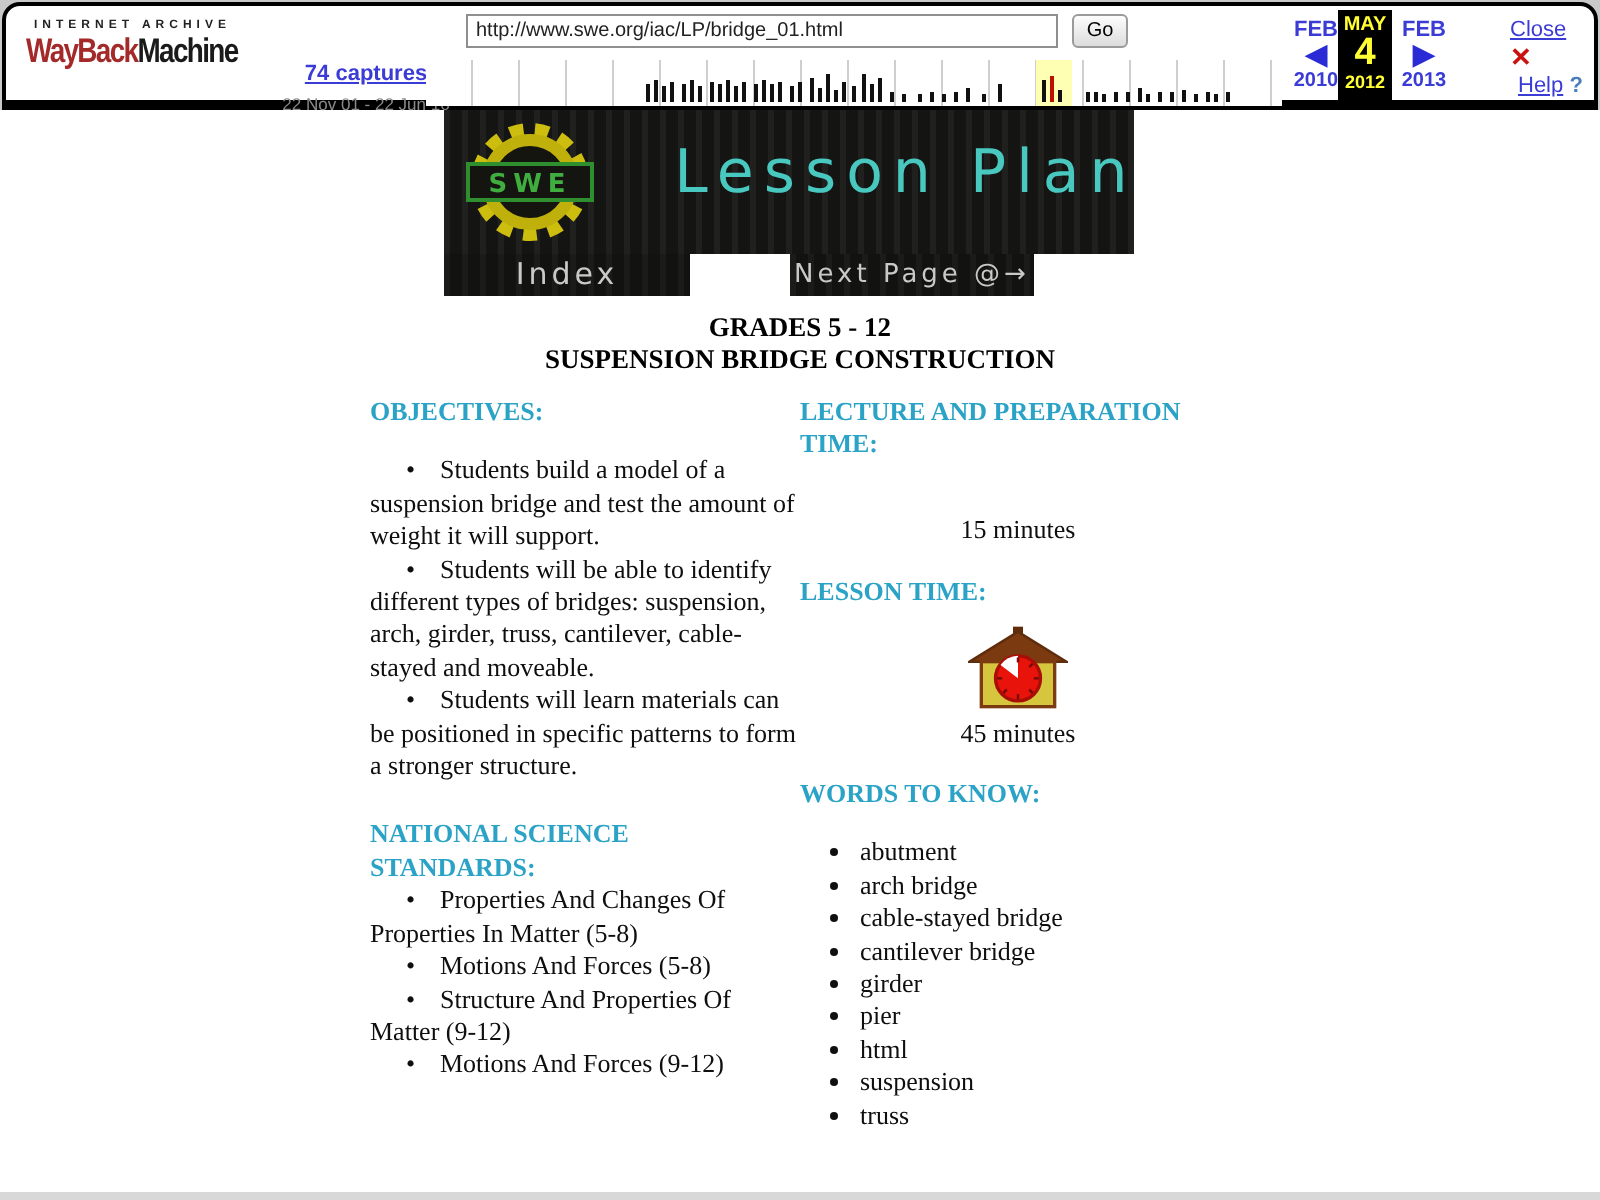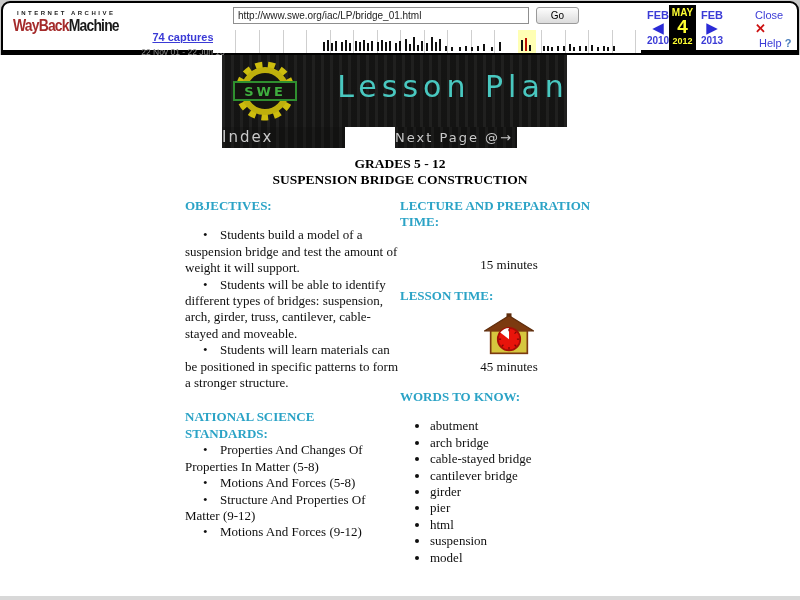--- a/index.html
+++ b/index.html
@@ -16,53 +16,53 @@
   .ia-top { font-size:6px; letter-spacing:2.5px; color:#222; font-weight:bold; margin-left:4px; }
   .wb-word { font-size:17px; font-weight:bold; letter-spacing:-1px;
              transform:scaleX(0.82); transform-origin:left; white-space:nowrap; }
   .wb-red { color:#a42a2a; } .wb-black { color:#1a1a1a; }
   #wb-captures { position:absolute; left:128px; top:24px; width:104px; text-align:center; }
   #wb-captures a { font-size:11px; font-weight:bold; color:#3b3bd6; text-decoration:underline; cursor:pointer; }
   .wb-range { font-size:8.5px; color:#8a8a8a; margin-top:2px; }
   #wb-url { position:absolute; left:230px; top:4px; width:296px; height:17px;
             border:1px solid #8f8f8f; font-size:10px; padding:2px 4px; color:#222;
             font-family:"Liberation Sans", sans-serif; }
-  #wb-go { position:absolute; left:533px; top:4px; width:43px; height:17px; font-size:10px;
+  #wb-go { position:absolute; left:533px; top:4px; width:28px; height:17px; font-size:10px;
            background:linear-gradient(#fdfdfd,#dcdcdc); border:1px solid #9a9a9a;
            border-radius:3px; cursor:pointer; }
   #sparkline { position:absolute; left:210px; top:27px; width:428px; height:23px;
                background:repeating-linear-gradient(90deg,#ffffff 0 22.5px,#cfcfcf 22.5px 23.5px);
                cursor:pointer; }
   .spark-bar { position:absolute; bottom:2px; width:2px; background:#111; }
   .spark-hl { position:absolute; top:0; bottom:0; background:#ffffb4; }
   .wb-nav { position:absolute; width:30px; text-align:center; cursor:pointer; }
   .wb-month { font-size:11px; font-weight:bold; color:#3b3bd6; }
   .wb-year  { font-size:10px; font-weight:bold; color:#3b3bd6; }
   .wb-arrow { font-size:15px; color:#2b2bd6; line-height:14px; }
   #wb-current { position:absolute; left:666px; top:2px; width:27px; height:48px;
                 background:#000; text-align:center; padding-top:2px; }
   #wb-current .m { color:#ffff33; font-size:10px; font-weight:bold; }
   #wb-current .d { color:#ffff33; font-size:19px; font-weight:bold; line-height:18px; }
   #wb-current .y { color:#ffff33; font-size:9px; font-weight:bold; }
   #wb-close { position:absolute; left:752px; top:6px; font-size:11px; cursor:pointer; }
   #wb-help  { position:absolute; left:756px; top:34px; font-size:11px; cursor:pointer; }
-  .wb-link { color:#3b3bd6; }
+  .wb-link { color:#3b3bd6; text-decoration:underline; }
   .x-icon { color:#cc1111; font-weight:bold; font-size:13px; }
   .q-icon { color:#4a7ebb; font-weight:bold; }
 
   
   #lp-header { position:absolute; left:222px; top:55px; width:345px; height:72px;
                background:#171716;
                background-image:repeating-linear-gradient(90deg, rgba(255,255,255,0.04) 0 3px, rgba(0,0,0,0.12) 3px 9px); }
   #lp-title { position:absolute; left:112px; top:14px; width:238px; text-align:center;
               font-family:"DejaVu Sans", sans-serif; font-size:30px; color:#49c8c0;
               letter-spacing:5px; white-space:nowrap; }
   #swe-logo { position:absolute; left:10px; top:2px; }
   .tab { position:absolute; top:127px; height:21px; background:#141413; color:#c9c9c9;
-         font-family:"DejaVu Sans", sans-serif; text-align:left; line-height:21px;
+         font-family:"DejaVu Sans", sans-serif; text-align:center; line-height:21px;
          font-size:15px; letter-spacing:2px; cursor:pointer;
          background-image:repeating-linear-gradient(90deg, rgba(255,255,255,0.03) 0 3px, rgba(0,0,0,0.1) 3px 9px); }
   #tab-index { left:222px; width:123px; }
   #tab-next  { left:395px; width:122px; font-size:13px; }
   #page-title { position:absolute; left:185px; top:156px; width:430px; text-align:center; }
   #page-title div { font-family:"Liberation Serif", serif; font-weight:bold; font-size:13.5px;
                     color:#000; line-height:16px; }
   .col { position:absolute; top:198px; font-family:"Liberation Serif", serif;
          font-size:13px; color:#0f0f0f; line-height:16.4px; }
   #col-left  { left:185px; width:213px; }
@@ -247,18 +247,18 @@
     <div class="teal-h" style="margin-top:14px;">WORDS TO KNOW:</div>
     <ul class="words">
         <li>abutment</li>
         <li>arch bridge</li>
         <li>cable-stayed bridge</li>
         <li>cantilever bridge</li>
         <li>girder</li>
         <li>pier</li>
         <li>html</li>
         <li>suspension</li>
-        <li>model</li>
+        <li>truss</li>
       </ul>
   </div>
 
   <div id="bottom-edge"></div>
 </div>
 
 </body></html>

